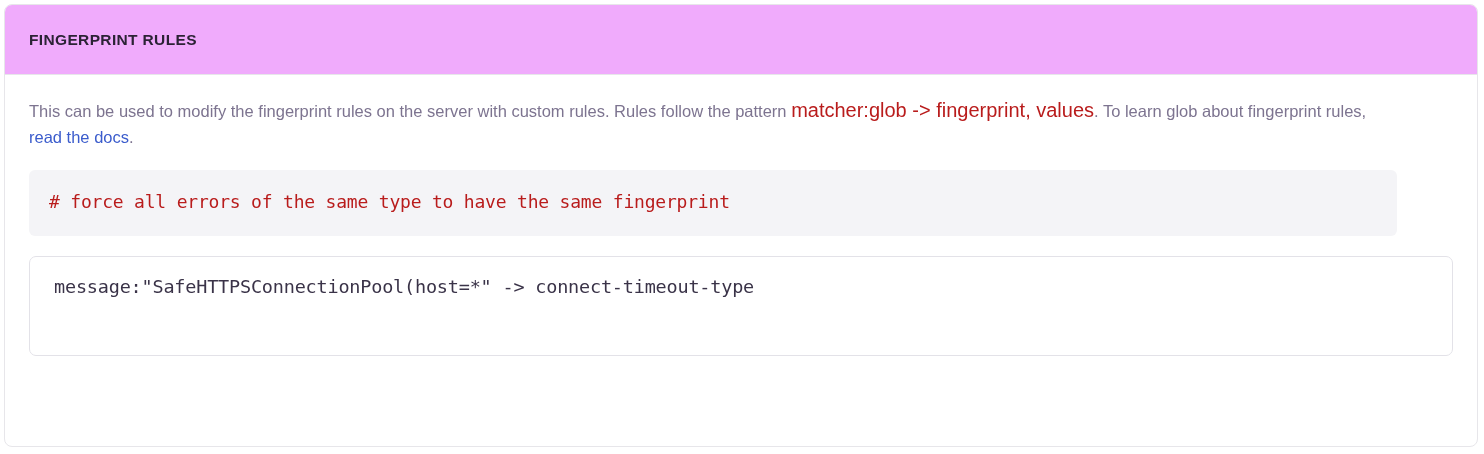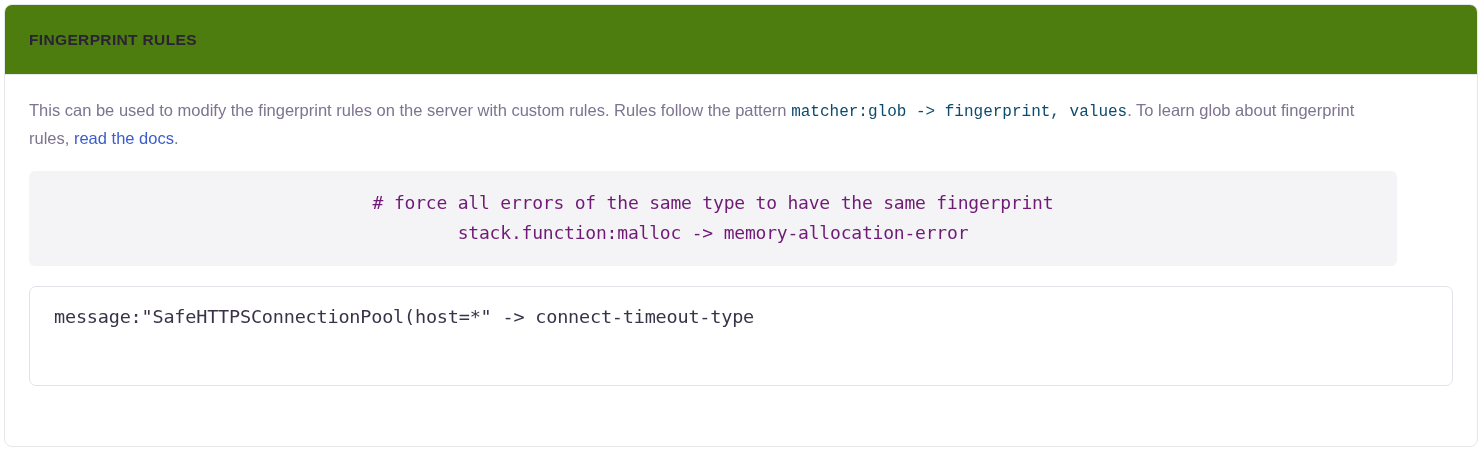--- a/index.html
+++ b/index.html
@@ -24,21 +24,21 @@
     box-sizing: border-box;
     background: #ffffff;
     border: 1px solid #e7e6ea;
     border-radius: 8px;
     overflow: hidden;
   }
 
   .panel-header {
     height: 70px;
     box-sizing: border-box;
-    background: #4d7c0f;
+    background: #f0abfc;
     border-bottom: 1px solid #e7e6ea;
     display: flex;
     align-items: center;
     padding: 0 24px;
   }
 
   .panel-title {
     font-size: 15.5px;
     font-weight: bold;
     letter-spacing: 0.35px;
@@ -53,23 +53,23 @@
 
   .description {
     font-size: 16.5px;
     line-height: 26px;
     color: #7d7490;
     max-width: 1360px;
     margin: 0;
   }
 
   .inline-code {
-    font-family: Liberation Mono, monospace;
-    font-size: 16px;
-    color: #0c4a6e;
+    font-family: Liberation Sans, sans-serif;
+    font-size: 20px;
+    color: #b91c1c;
     white-space: pre;
     letter-spacing: 0px;
   }
 
   .doc-link {
     color: #3b5ccc;
     text-decoration: none;
     margin-top: 44px;
   }
 
@@ -79,24 +79,23 @@
     border-radius: 6px;
     padding: 17px 20px 19px 20px;
     box-sizing: border-box;
     width: 1368px;
   }
 
   .code-line {
     font-family: "DejaVu Sans Mono", "Liberation Mono", monospace;
     font-size: 18px;
     line-height: 29.5px;
-    color: #701a75;
+    color: #b91c1c;
     white-space: pre;
     letter-spacing: -0.2px;
-    text-align: center;
   }
 
   .rules-input {
     display: block;
     margin-top: 20px;
     width: 1424px;
     height: 100px;
     box-sizing: border-box;
     border: 1px solid #e3e2e8;
     border-radius: 7px;
@@ -122,19 +121,18 @@
   <div class="panel-header">
     <div class="panel-title">FINGERPRINT RULES</div>
   </div>
 
   <div class="panel-body">
 
     <p class="description"><span>This can be used to modify the fingerprint rules on the server with custom rules. Rules follow the pattern </span><span class="inline-code">matcher:glob -&gt; fingerprint, values</span><span>. To learn glob about fingerprint rules, </span><a class="doc-link" href="#">read the docs</a><span>.</span></p>
 
     <div class="code-block">
       <div class="code-line"># force all errors of the same type to have the same fingerprint</div>
-      <div class="code-line">stack.function:malloc -&gt; memory-allocation-error</div>
     </div>
 
     <textarea class="rules-input" spellcheck="false" placeholder="" style="">message:"SafeHTTPSConnectionPool(host=*" -&gt; connect-timeout-type</textarea>
 
   </div>
 </div>
 
 </body></html>

